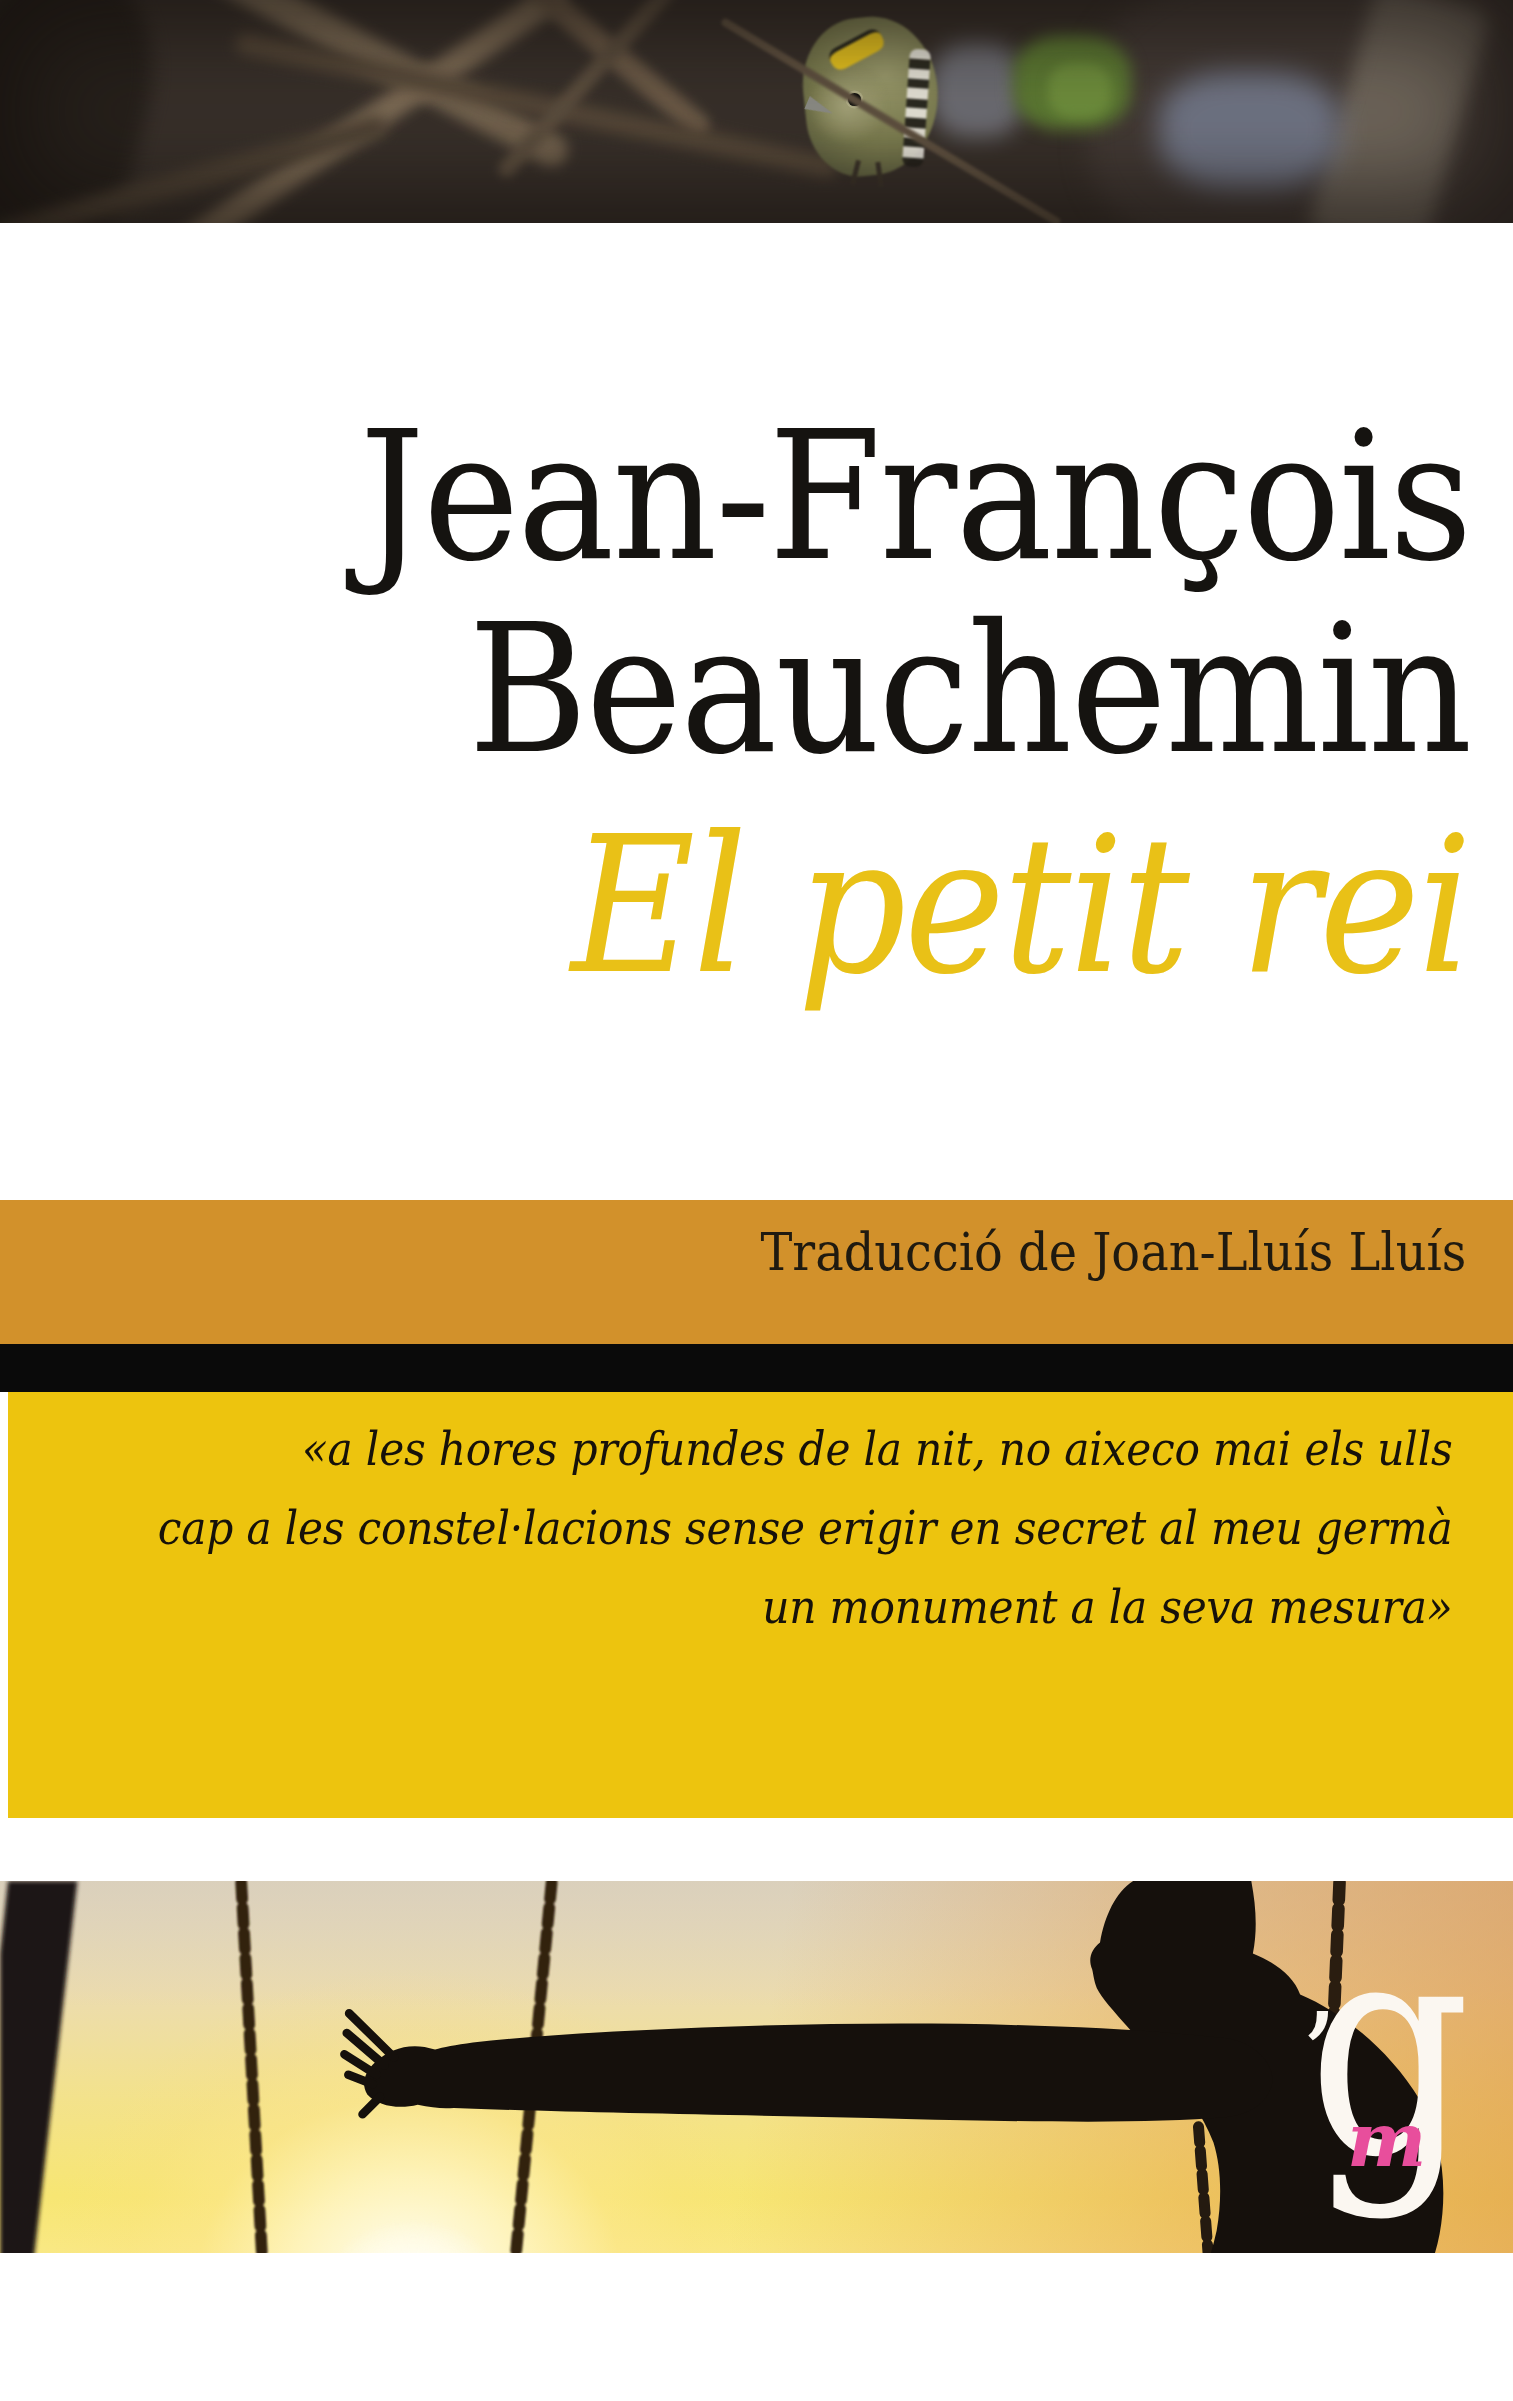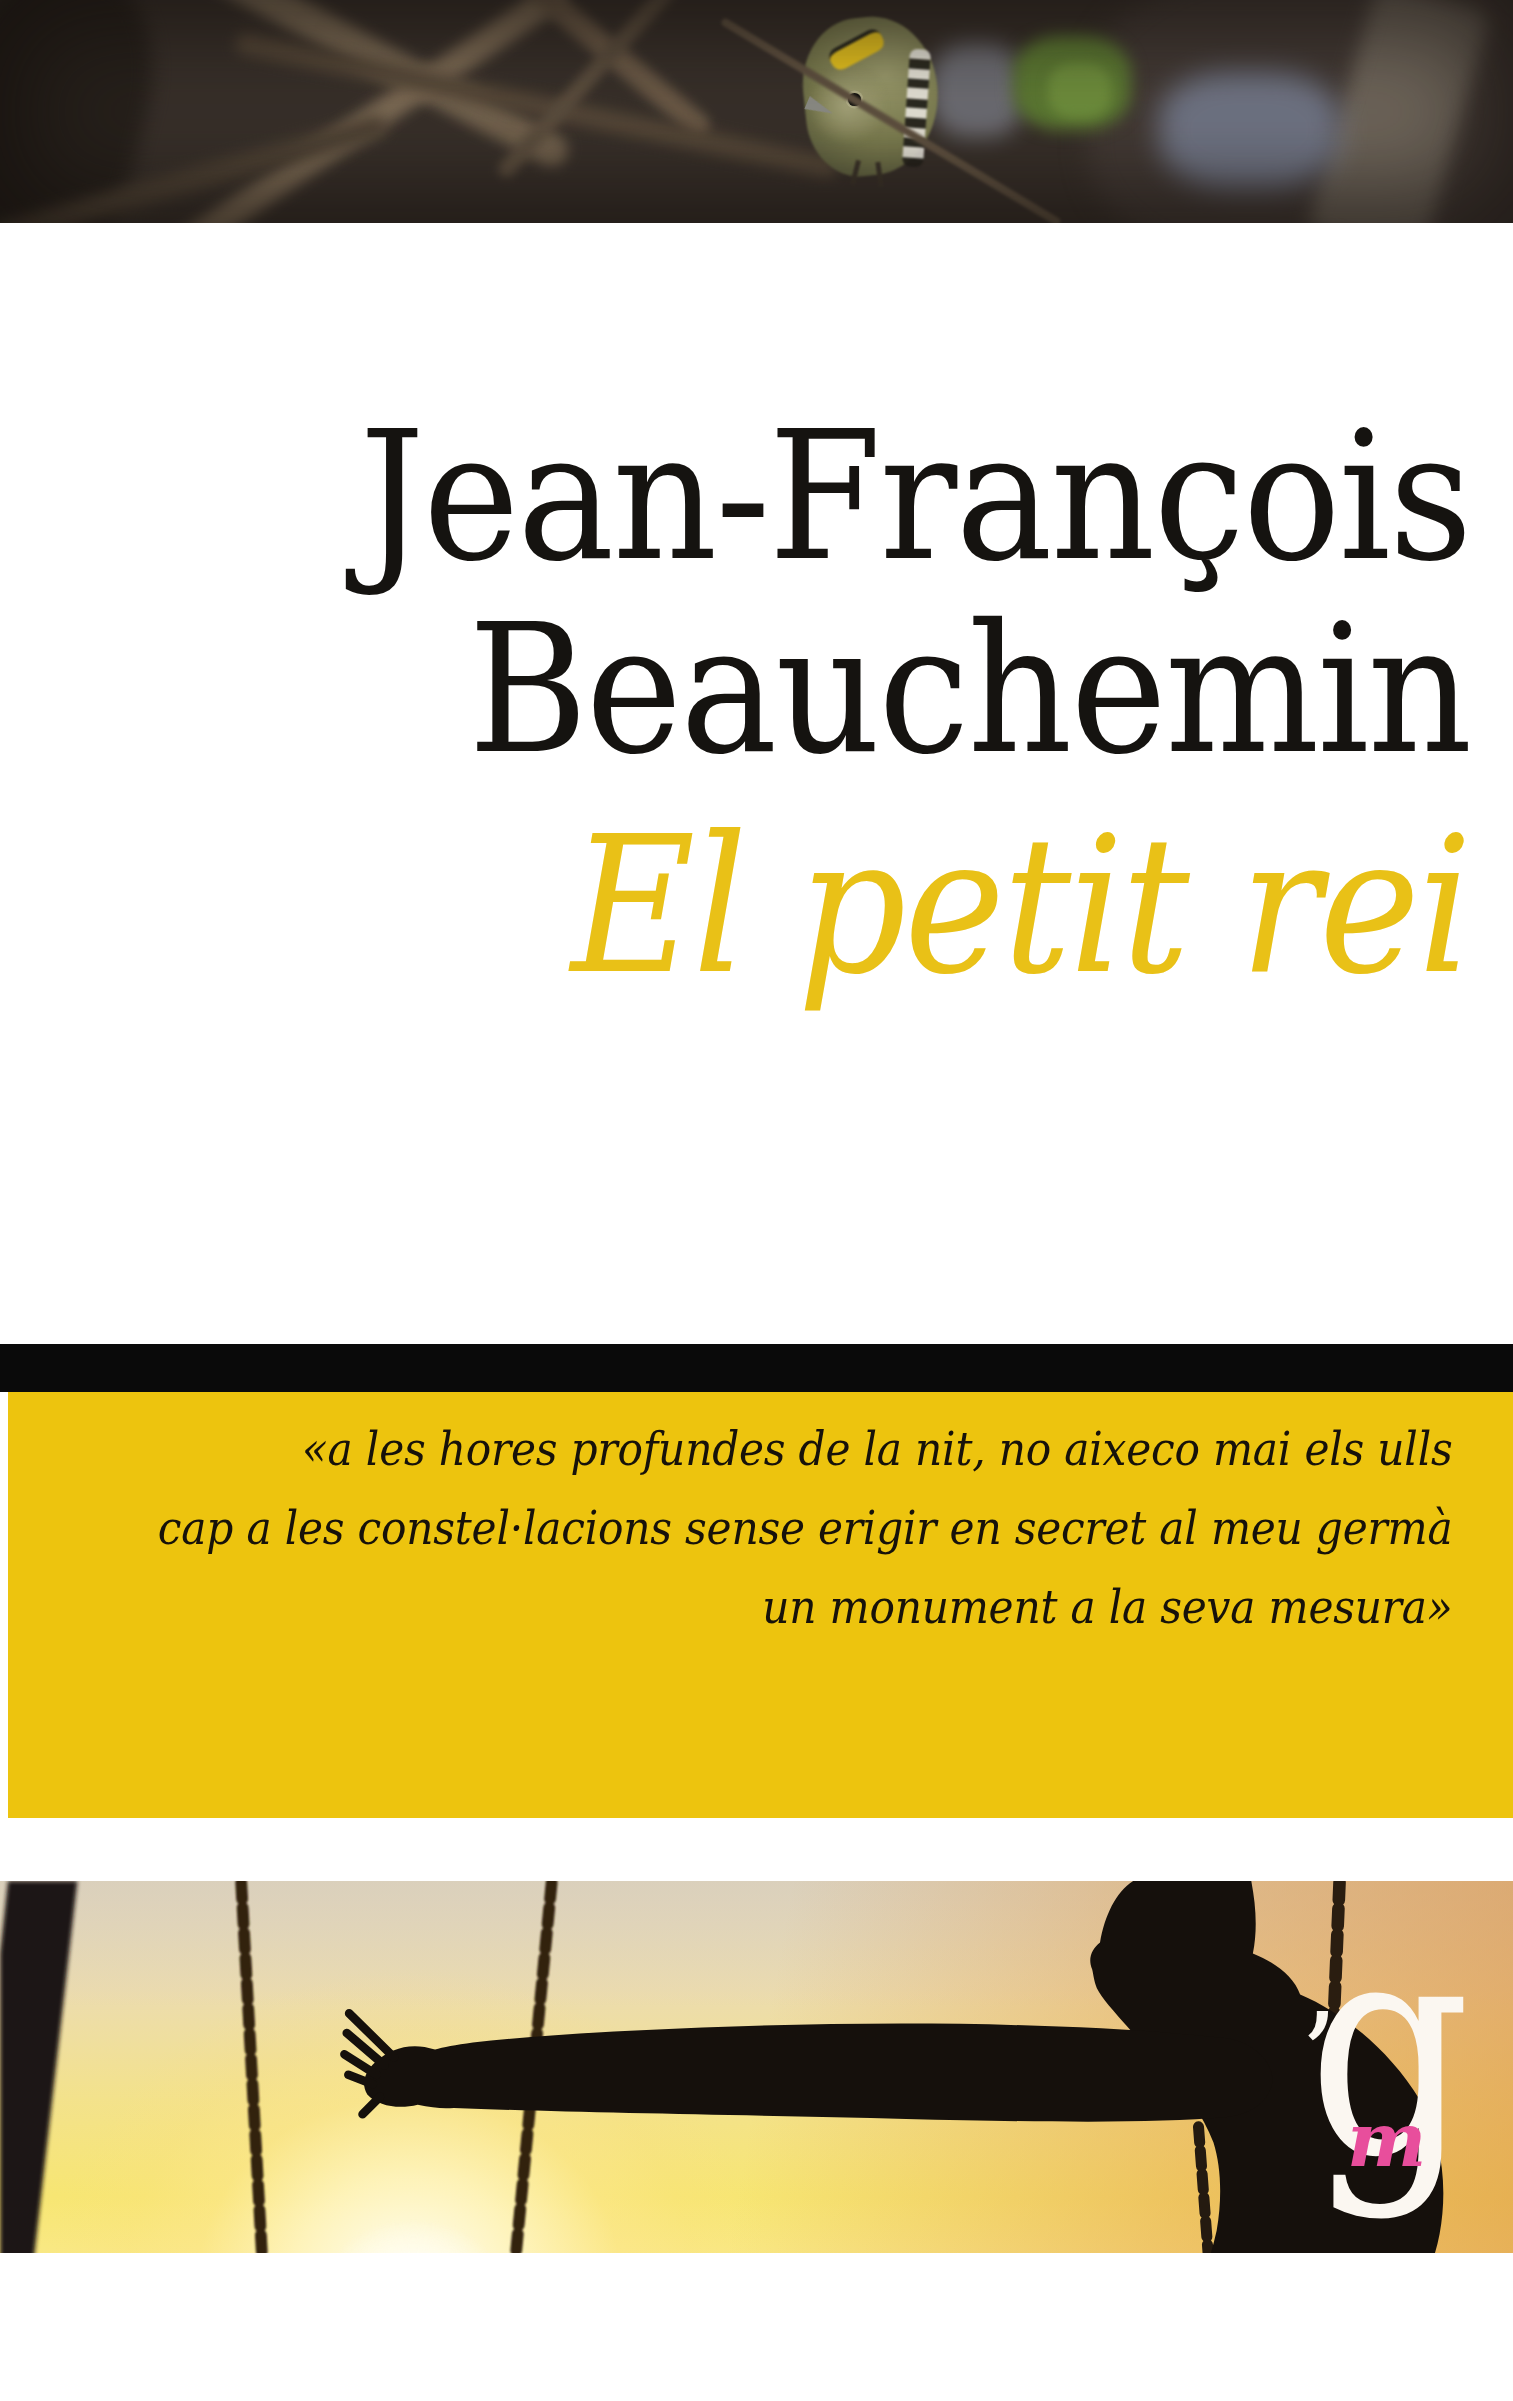--- a/index.html
+++ b/index.html
@@ -116,20 +116,23 @@
       <div class="bird-leg" style="left:73px;top:145px;transform:rotate(-8deg);"></div>
     </div>
     <div class="branch" style="left:694px;top:118px;width:394px;height:7.9px;background:#5f5140;filter:blur(1.6px);transform:rotate(31deg);"></div>
     <div class="vignette"></div>
   </div>
 
   <div class="t-line author1">Jean-François</div>
   <div class="t-line author2">Beauchemin</div>
   <div class="t-line booktitle">El petit rei</div>
 
+  <div class="band-translator">
+    <div class="txt">Traducció de Joan-Lluís Lluís</div>
+  </div>
 
   <div class="band-black"></div>
 
   <div class="band-quote">
     <div class="quote">
       <div>«a les hores profundes de la nit, no aixeco mai els ulls</div>
       <div>cap a les constel·lacions sense erigir en secret al meu germà</div>
       <div>un monument a la seva mesura»</div>
     </div>
   </div>

